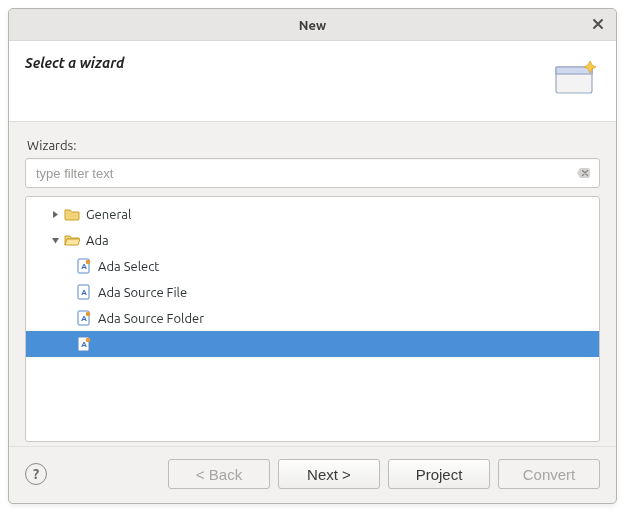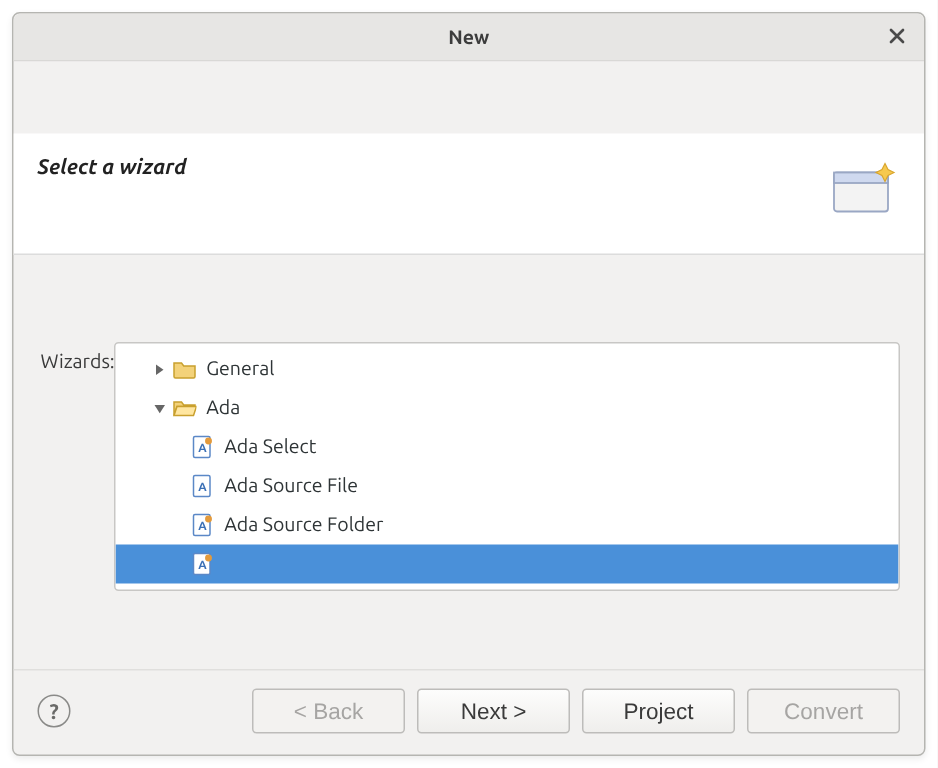--- a/index.html
+++ b/index.html
@@ -16,21 +16,20 @@
   .dialog {
     width: 609px;
     height: 496px;
     border: 1px solid #b5b5b1;
     border-radius: 5px;
     background: #f2f1f0;
     display: flex;
     flex-direction: column;
     box-shadow: 0 2px 5px rgba(0,0,0,0.08);
     overflow: hidden;
-    gap: 48px;
   }
   .titlebar {
     height: 32px;
     display: flex;
     align-items: center;
     position: relative;
     background: #e7e6e4;
     border-bottom: 1px solid #d9d8d6;
     border-radius: 5px 5px 0 0;
   }
@@ -68,21 +67,21 @@
     font-style: italic;
   }
   .banner-icon {
     width: 50px;
     height: 44px;
   }
   .body {
     padding: 10px 16px 4px 16px;
     flex: 1;
     display: flex;
-    flex-direction: row;
+    flex-direction: column;
   }
   .label {
     margin: 6px 0 6px 2px;
     color: #3a3a3a;
   }
   .filter-wrap {
     position: relative;
     margin-bottom: 8px;
   }
   .filter {
@@ -198,20 +197,27 @@
     <svg class="banner-icon" viewBox="0 0 50 44">
       <rect x="6" y="12" width="36" height="26" rx="2" fill="#f3f3f3" stroke="#9aa7c4" stroke-width="1.2"></rect>
       <rect x="6" y="12" width="36" height="7" fill="#cfd9ef" stroke="#9aa7c4" stroke-width="1.2"></rect>
       <path d="M40 6 l2 4 4 2 -4 2 -2 4 -2 -4 -4 -2 4 -2 z" fill="#f6c94f" stroke="#d9a62e" stroke-width="0.8"></path>
     </svg>
   </div>
 
   <div class="body">
     <div class="label">Wizards:</div>
 
+    <div class="filter-wrap">
+      <input class="filter" type="text" placeholder="type filter text" style="">
+      <svg class="clear-icon" viewBox="0 0 16 16">
+        <path d="M4 3 h8 a2 2 0 0 1 2 2 v6 a2 2 0 0 1 -2 2 h-8 l-3 -5 z" fill="#d4d3d1"></path>
+        <path d="M6.5 5.5 L11.5 10.5 M11.5 5.5 L6.5 10.5" stroke="#888" stroke-width="1.3" stroke-linecap="round"></path>
+      </svg>
+    </div>
 
     <div class="tree">
 
       <div class="node">
         <span class="twisty">
           <svg width="9" height="9" viewBox="0 0 9 9">
               <path d="M2 1 L7 4.5 L2 8 Z" fill="#666"></path>
             </svg>
         </span>
         <svg class="folder-icon" viewBox="0 0 16 16">

